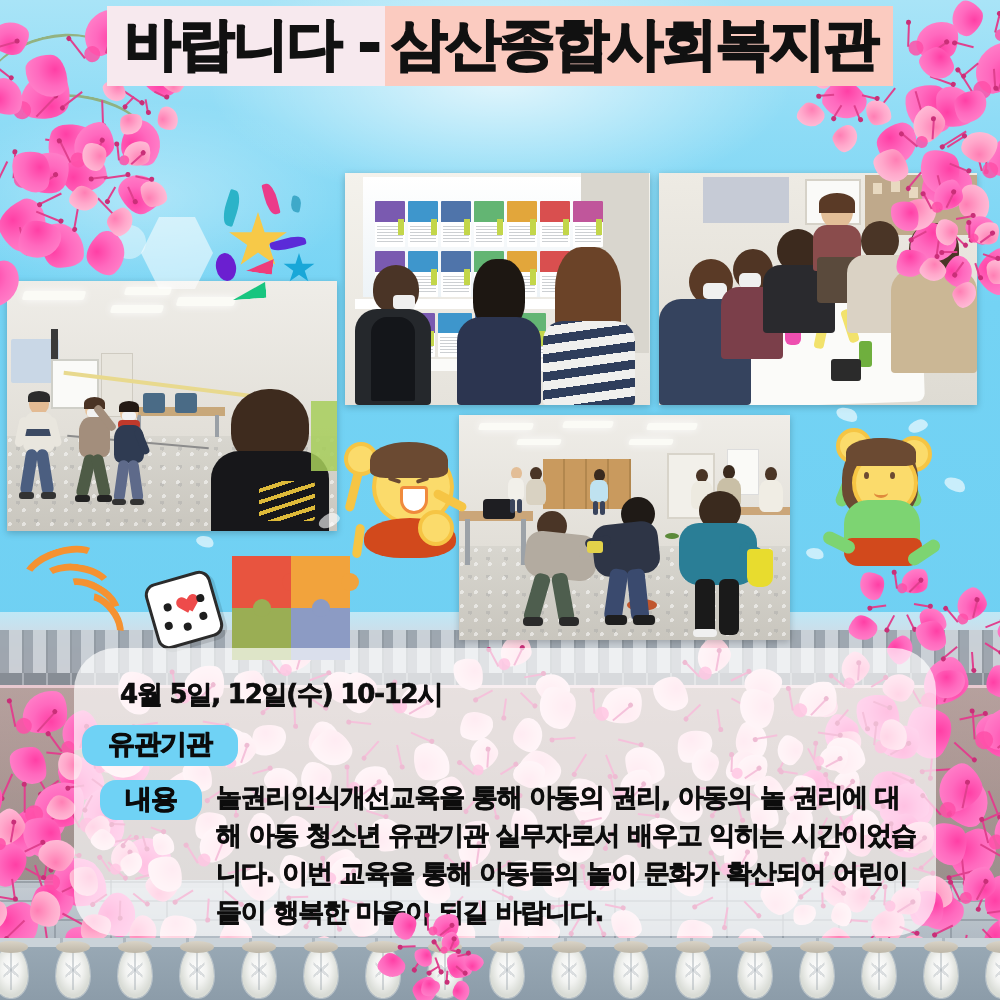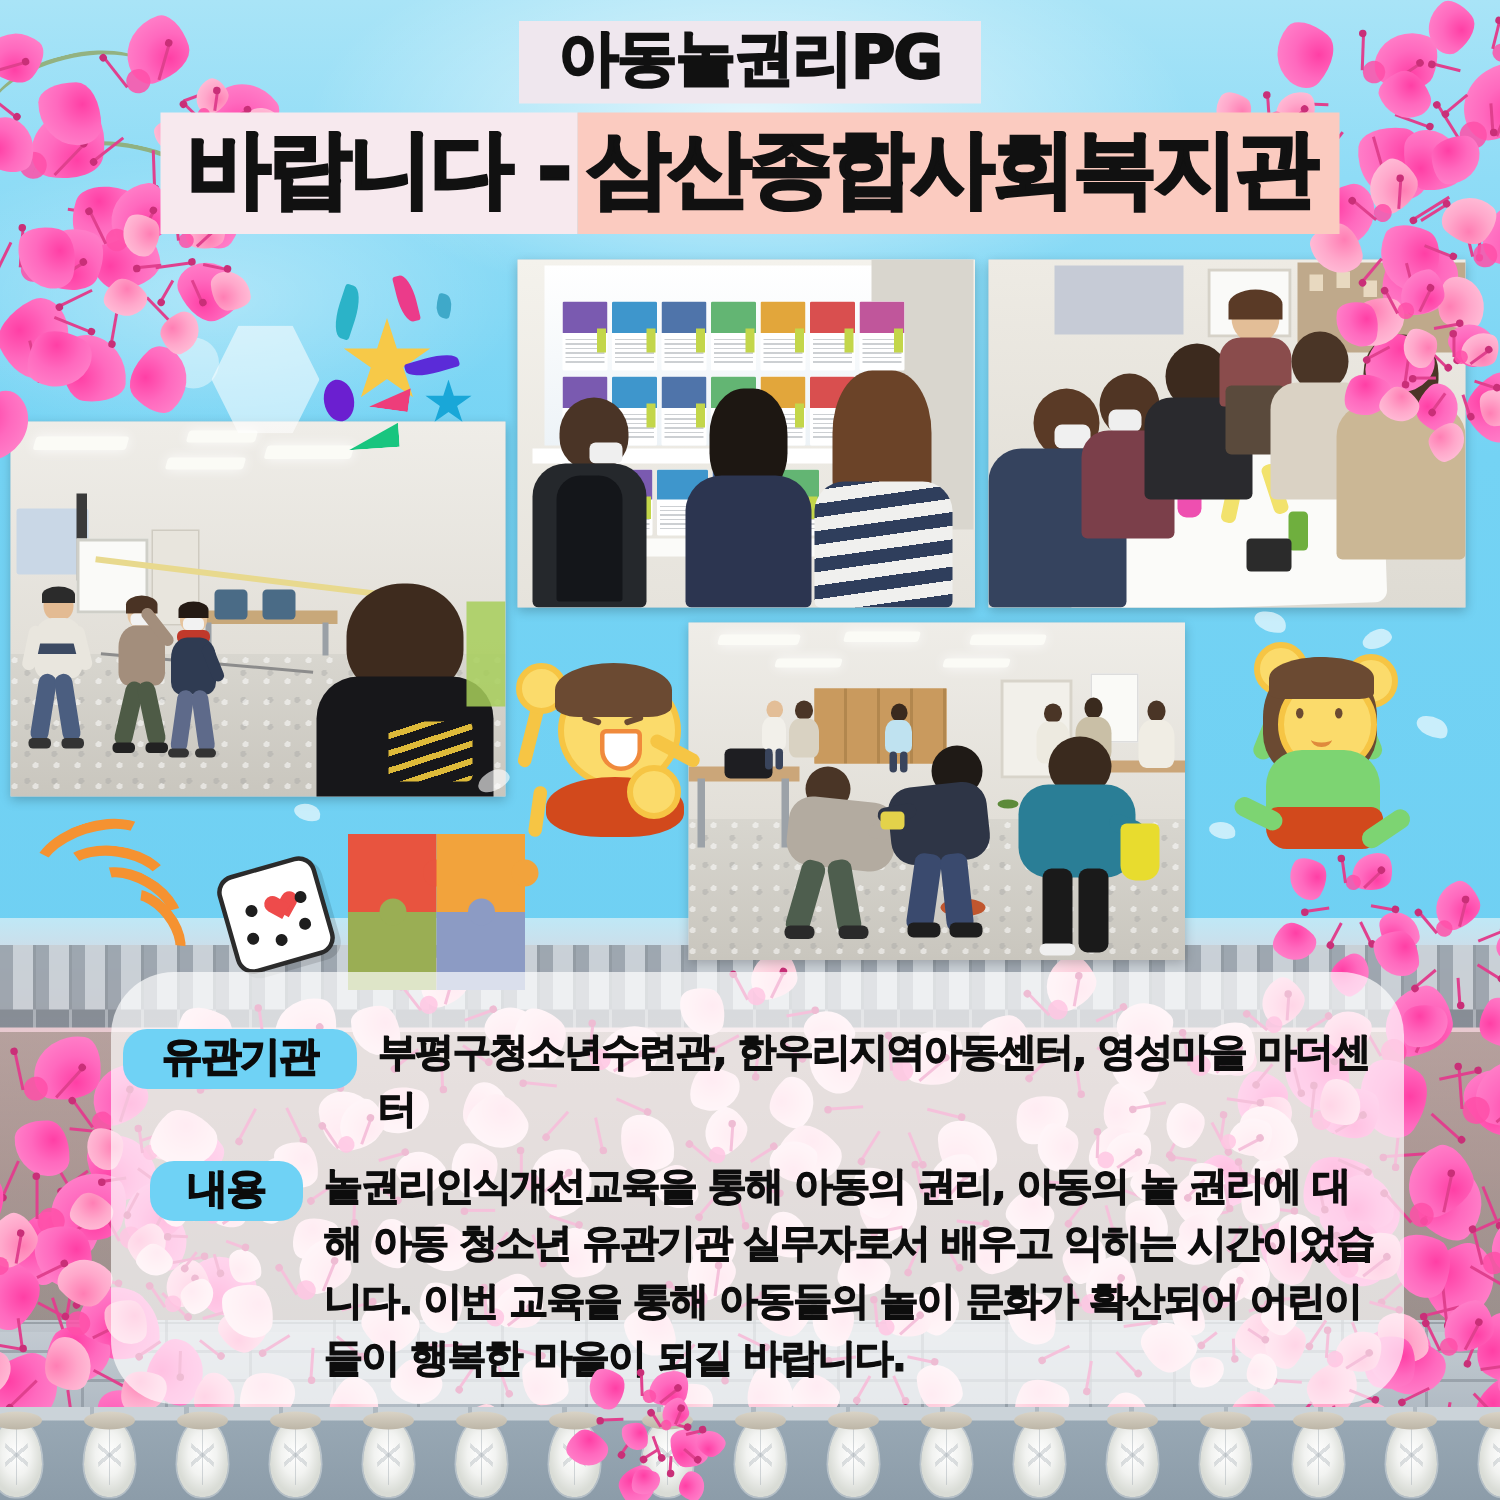--- a/index.html
+++ b/index.html
@@ -1172,21 +1172,20 @@
         <div class="arm" style="left:66px;top:54px;width:24px;height:12px;background:#2A7E96;transform:rotate(22deg);"></div>
         <div style="position:absolute;left:74px;top:58px;width:26px;height:38px;background:#E8DC2E;border-radius:4px 4px 10px 10px;"></div>
         <div class="leg" style="left:22px;top:88px;width:20px;height:56px;background:#1A1A1A;"></div>
         <div class="leg" style="left:46px;top:88px;width:20px;height:56px;background:#1A1A1A;"></div>
         <div style="position:absolute;left:20px;top:138px;width:24px;height:8px;background:#F0F0F0;border-radius:4px;"></div>
       </div>
     </div>
   </div>
 
   <div class="title-wrap">
-    <div class="title-small">아동놀권리PG</div>
     <div class="title-row">
       <span class="title-a">바랍니다 -</span><span class="title-b">삼산종합사회복지관</span>
     </div>
   </div>
 
   <div class="deco hexa" style="left:141px;top:217px;width:72px;height:72px;background:rgba(255,255,255,.55);"></div>
   <div class="deco blob" style="left:112px;top:225px;width:34px;height:34px;background:rgba(255,255,255,.42);"></div>
 
   <div class="deco star" style="left:228px;top:212px;width:60px;height:58px;background:#F7C948;"></div>
   <div class="deco star" style="left:283px;top:253px;width:32px;height:31px;background:#19A7D8;"></div>
@@ -1486,26 +1485,26 @@
         <div class="stamen" style="transform: rotate(142deg) translate(-50%, -100%);"></div>
         <div class="stamen" style="transform: rotate(196deg) translate(-50%, -100%);"></div>
         <div class="stamen" style="transform: rotate(250deg) translate(-50%, -100%);"></div>
       </div>
     </div>
 
   <div class="info-panel">
     <div class="info-rows">
 
       <div class="irow r-sched">
+        <div class="itext">4월 5일, 12일(수) 10-12시</div>
       </div>
 
       <div class="irow r-org">
         <div class="badge">유관기관</div>
         <div>
-          <div class="itext">부평구청소년수련관, 한우리지역아동센터, 영성마을 마더센터</div>
         </div>
       </div>
 
       <div class="irow r-cont">
         <div class="badge">내용</div>
         <div class="itext">놀권리인식개선교육을 통해 아동의 권리, 아동의 놀 권리에 대해 아동 청소년 유관기관 실무자로서 배우고 익히는 시간이었습니다. 이번 교육을 통해 아동들의 놀이 문화가 확산되어 어린이들이 행복한 마을이 되길 바랍니다.</div>
       </div>
 
     </div>
   </div>

